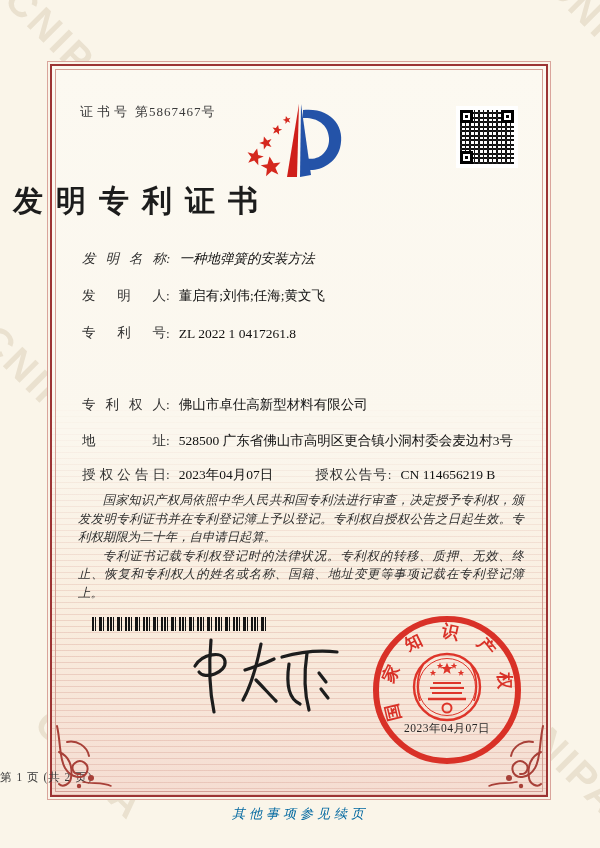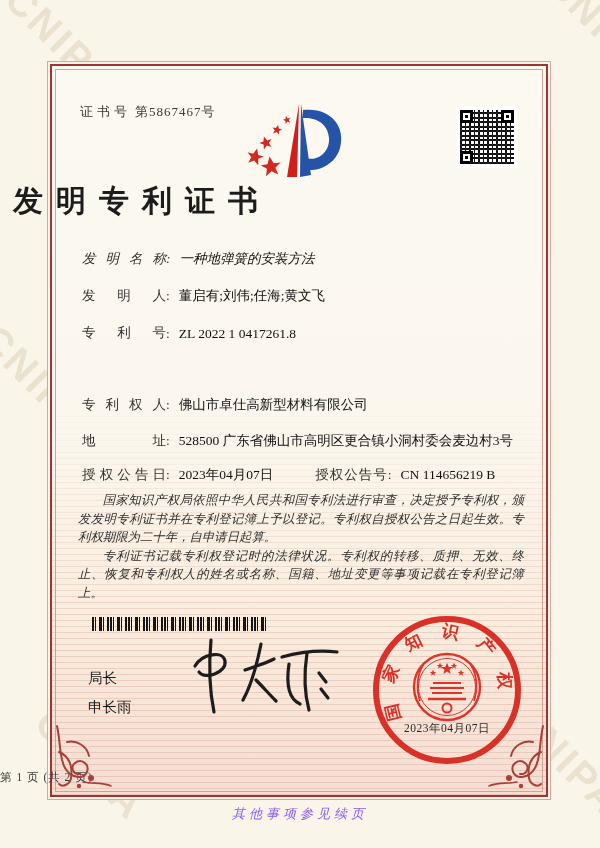--- a/index.html
+++ b/index.html
@@ -112,21 +112,21 @@
   .signature-svg { position:absolute; left:168px; top:630px; }
   
   .seal { position:absolute; left:370px; top:613px; mix-blend-mode:multiply; opacity:0.95; }
   
   .page-num {
     position:absolute; left:0; top:770px; width:600px; 
     font-size:11.5px; color:#3c3c3c; letter-spacing:1px;
   }
   .continuation {
     position:absolute; left:0; top:805px; width:600px; text-align:center;
-    font-size:13px; color:#8b5cf6; font-style:italic; letter-spacing:4px;
+    font-size:13px; color:#0369a1; font-style:italic; letter-spacing:4px;
   }
 </style>
 </head>
 <body>
 
 <div class="wm" style="left:-8px; top:18px;">CNIPA</div>
 <div class="wm" style="left:150px; top:112px;">CNIPA</div>
 <div class="wm" style="left:533px; top:2px;">CNIPA</div>
 <div class="wm" style="left:406px; top:233px;">CNIPA</div>
 <div class="wm" style="left:-32px; top:358px;">CNIPA</div>
@@ -209,24 +209,20 @@
     <span class="flabel">授权公告日</span><span class="fcolon">:</span><span class="fvalue">2023年04月07日</span><span class="fpair2"><span class="flabel">授权公告号</span><span class="fcolon">:</span><span class="fvalue">CN 114656219 B</span></span>
   </div>
 
   <div class="paras">
     <p>国家知识产权局依照中华人民共和国专利法进行审查，决定授予专利权，颁发发明专利证书并在专利登记簿上予以登记。专利权自授权公告之日起生效。专利权期限为二十年，自申请日起算。</p>
     <p>专利证书记载专利权登记时的法律状况。专利权的转移、质押、无效、终止、恢复和专利权人的姓名或名称、国籍、地址变更等事项记载在专利登记簿上。</p>
   </div>
 
   <div class="barcode"></div>
 
-  <div class="signatory">
-    <div>局长</div>
-    <div>申长雨</div>
-  </div>
 
   <svg class="signature-svg" width="185" height="95" viewBox="0 0 185 95">
     <g stroke="#1d1d1d" stroke-width="3.2" fill="none" stroke-linecap="round" stroke-linejoin="round">
       <path d="M43,10 C41,32 41,58 46,82"></path>
       <path d="M27,36 C34,24 55,20 57,31 C59,43 36,50 31,42"></path>
       <path d="M93,14 C89,34 84,54 75,70"></path>
       <path d="M77,40 C89,36 98,33 106,29"></path>
       <path d="M88,50 C95,57 101,64 108,71"></path>
       <path d="M114,27 C132,22 151,20 169,22"></path>
       <path d="M139,23 C136,43 136,62 141,80"></path>

